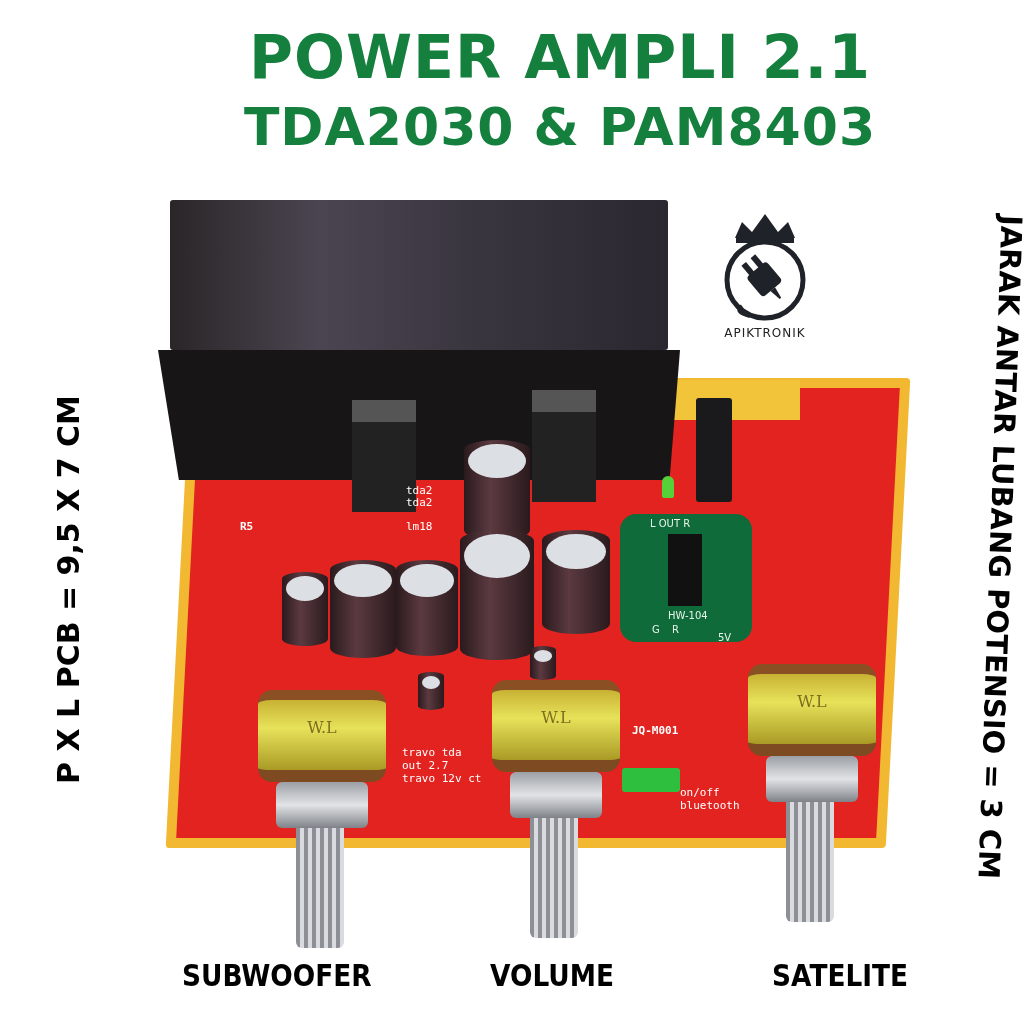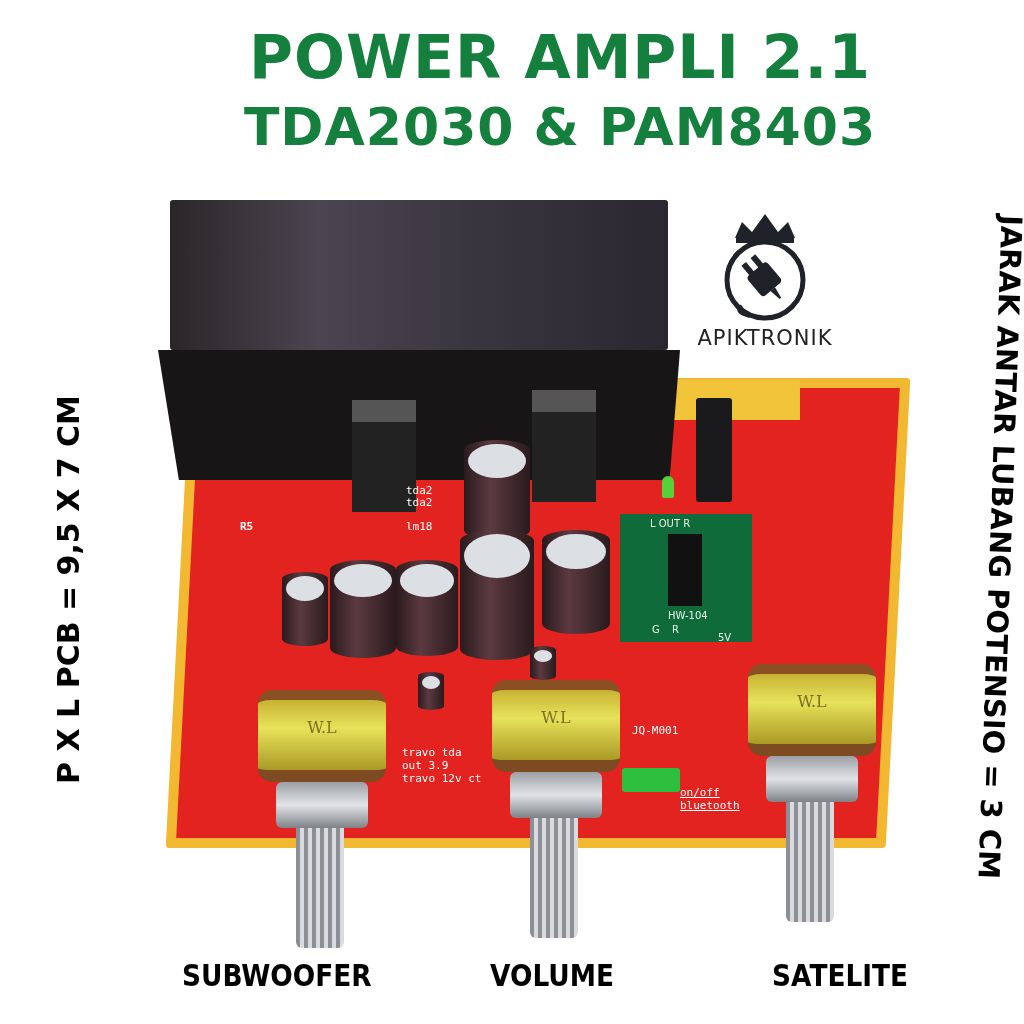--- a/index.html
+++ b/index.html
@@ -5,30 +5,30 @@
   html,body{margin:0;padding:0;background:#ffffff;}
   body{width:1024px;height:1024px;position:relative;overflow:hidden;font-family:"DejaVu Sans","Liberation Sans",sans-serif;}
   .title{position:absolute;left:0;width:1024px;text-align:center;font-weight:bold;color:#15803d;font-family:"DejaVu Sans",sans-serif;letter-spacing:1px;margin-left:48px;}
   .t1{top:22px;font-size:60px;line-height:70px;}
   .t2{top:92px;font-size:52px;line-height:70px;}
   .vtext{position:absolute;font-weight:bold;color:#000;white-space:nowrap;font-family:"DejaVu Sans",sans-serif;}
   .vleft{left:-132px;top:572px;font-size:30px;transform:rotate(-90deg);transform-origin:center;width:400px;text-align:center;}
   .vright{left:660px;top:530px;font-size:29px;transform:rotate(92deg);transform-origin:center;width:680px;text-align:center;}
   .label{position:absolute;top:958px;font-size:30px;font-weight:bold;color:#000;font-family:"DejaVu Sans",sans-serif;transform:scaleX(0.88);transform-origin:left;}
   .logo{position:absolute;left:690px;top:208px;width:150px;height:140px;}
-  .logo-text{position:absolute;left:0;top:118px;width:150px;text-align:center;font-size:21px;color:#222;letter-spacing:1px;font-family:"DejaVu Sans",sans-serif;}
+  .logo-text{position:absolute;left:0;top:118px;width:150px;text-align:center;font-size:12px;color:#222;letter-spacing:1px;font-family:"DejaVu Sans",sans-serif;}
   
   .pcb{position:absolute;left:178px;top:378px;width:700px;height:450px;background:#e3231f;border:10px solid #f2b832;transform:skewX(-3deg);border-radius:4px;}
   .pcb-yellow{position:absolute;left:670px;top:380px;width:130px;height:40px;background:#f2c43a;}
   .heatsink-top{position:absolute;left:170px;top:200px;width:498px;height:150px;background:linear-gradient(90deg,#2a2628,#4a4550 30%,#3a3640 60%,#2b2730);border-radius:3px;}
   .heatsink-front{position:absolute;left:158px;top:350px;width:522px;height:130px;background:#181517;clip-path:polygon(0 0,100% 0,98% 100%,4% 100%);}
   .ic{position:absolute;width:64px;height:90px;background:#222;border-top:22px solid #555;}
   .cap{position:absolute;border-radius:40px/12px;background:linear-gradient(90deg,#2a1a1d,#5b3a40 40%,#2a1a1d);}
   .cap::before{content:"";position:absolute;left:4px;right:4px;top:4px;height:34%;border-radius:50%;background:#dcdfe4;}
-  .pam{position:absolute;left:620px;top:514px;width:132px;height:128px;background:#0f6b3a;border-radius:0;}
+  .pam{position:absolute;left:620px;top:514px;width:132px;height:128px;background:#0f6b3a;border-radius:16px;}
   .pam-chip{position:absolute;left:48px;top:20px;width:34px;height:72px;background:#111;}
   .pam-text{position:absolute;color:#e9f3e9;font-size:10px;font-family:"DejaVu Sans",sans-serif;}
   .pot{position:absolute;width:128px;}
   .pot-body{position:relative;height:70px;background:linear-gradient(180deg,#c8b233,#e7e25a 40%,#a99a25);border-top:10px solid #8a5024;border-bottom:12px solid #7d4a22;border-radius:14px;}
   .pot-mark{position:absolute;left:0;right:0;top:18px;text-align:center;font-size:16px;color:#7e6e20;font-family:"DejaVu Serif",serif;}
   .pot-nut{position:absolute;left:18px;top:92px;width:92px;height:46px;background:linear-gradient(180deg,#9ca0a6,#e1e3e6 50%,#7f8389);border-radius:6px;}
   .pot-shaft{position:absolute;left:38px;top:138px;width:48px;height:120px;background:repeating-linear-gradient(90deg,#8c9096 0 4px,#d9dbde 4px 8px);border-radius:0 0 6px 6px;}
   .silk{position:absolute;color:#fff;font-size:11px;font-family:"DejaVu Sans Mono",monospace;line-height:13px;}
   .jumper{position:absolute;left:622px;top:768px;width:58px;height:24px;background:#2fbf3f;border-radius:3px;}
 </style>
@@ -88,25 +88,25 @@
     <div class="pam-text" style="left:52px;top:110px;">R</div>
     <div class="pam-text" style="left:98px;top:118px;">5V</div>
   </div>
 
   <div class="silk" style="left:240px;top:520px;font-weight:bold;">R5</div>
   <div class="silk" style="left:406px;top:484px;">tda2</div>
   <div class="silk" style="left:406px;top:496px;">tda2</div>
   <div class="silk" style="left:406px;top:520px;">lm18</div>
   <div class="silk" style="left:402px;top:746px;width:90px;">
     <div>travo tda</div>
-    <div>out 3.9</div>
+    <div>out 2.7</div>
     <div>travo 12v ct</div>
   </div>
-  <div class="silk" style="left:632px;top:724px;">JQ-M001</div>
-  <div class="silk" style="left:680px;top:786px;width:60px;text-decoration:underline;">on/off bluetooth</div>
+  <div class="silk" style="left:632px;top:724px;font-weight:bold;">JQ-M001</div>
+  <div class="silk" style="left:680px;top:786px;width:60px;">on/off bluetooth</div>
   <div class="jumper"></div>
 
   <div class="pot" style="left:258px;top:690px;">
     <div class="pot-body">
         <div class="pot-mark">W.L</div>
       </div>
     <div class="pot-nut"></div>
     <div class="pot-shaft"></div>
   </div>
   <div class="pot" style="left:492px;top:680px;">

